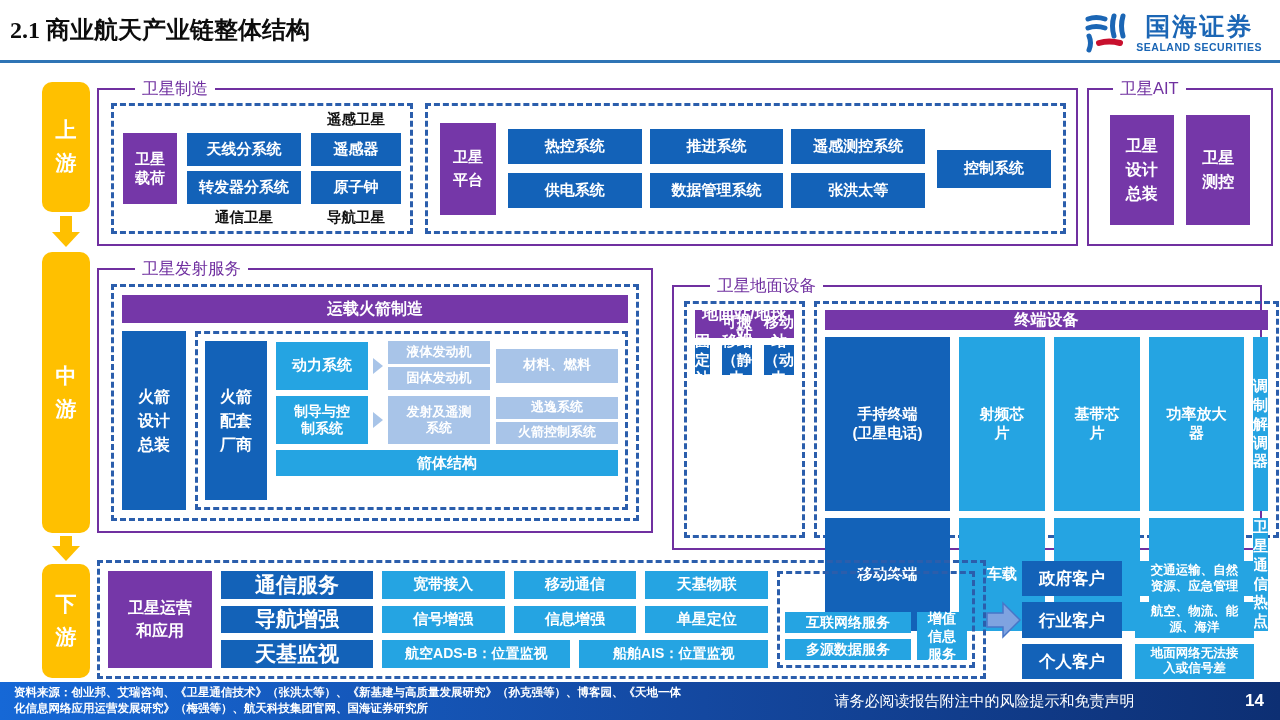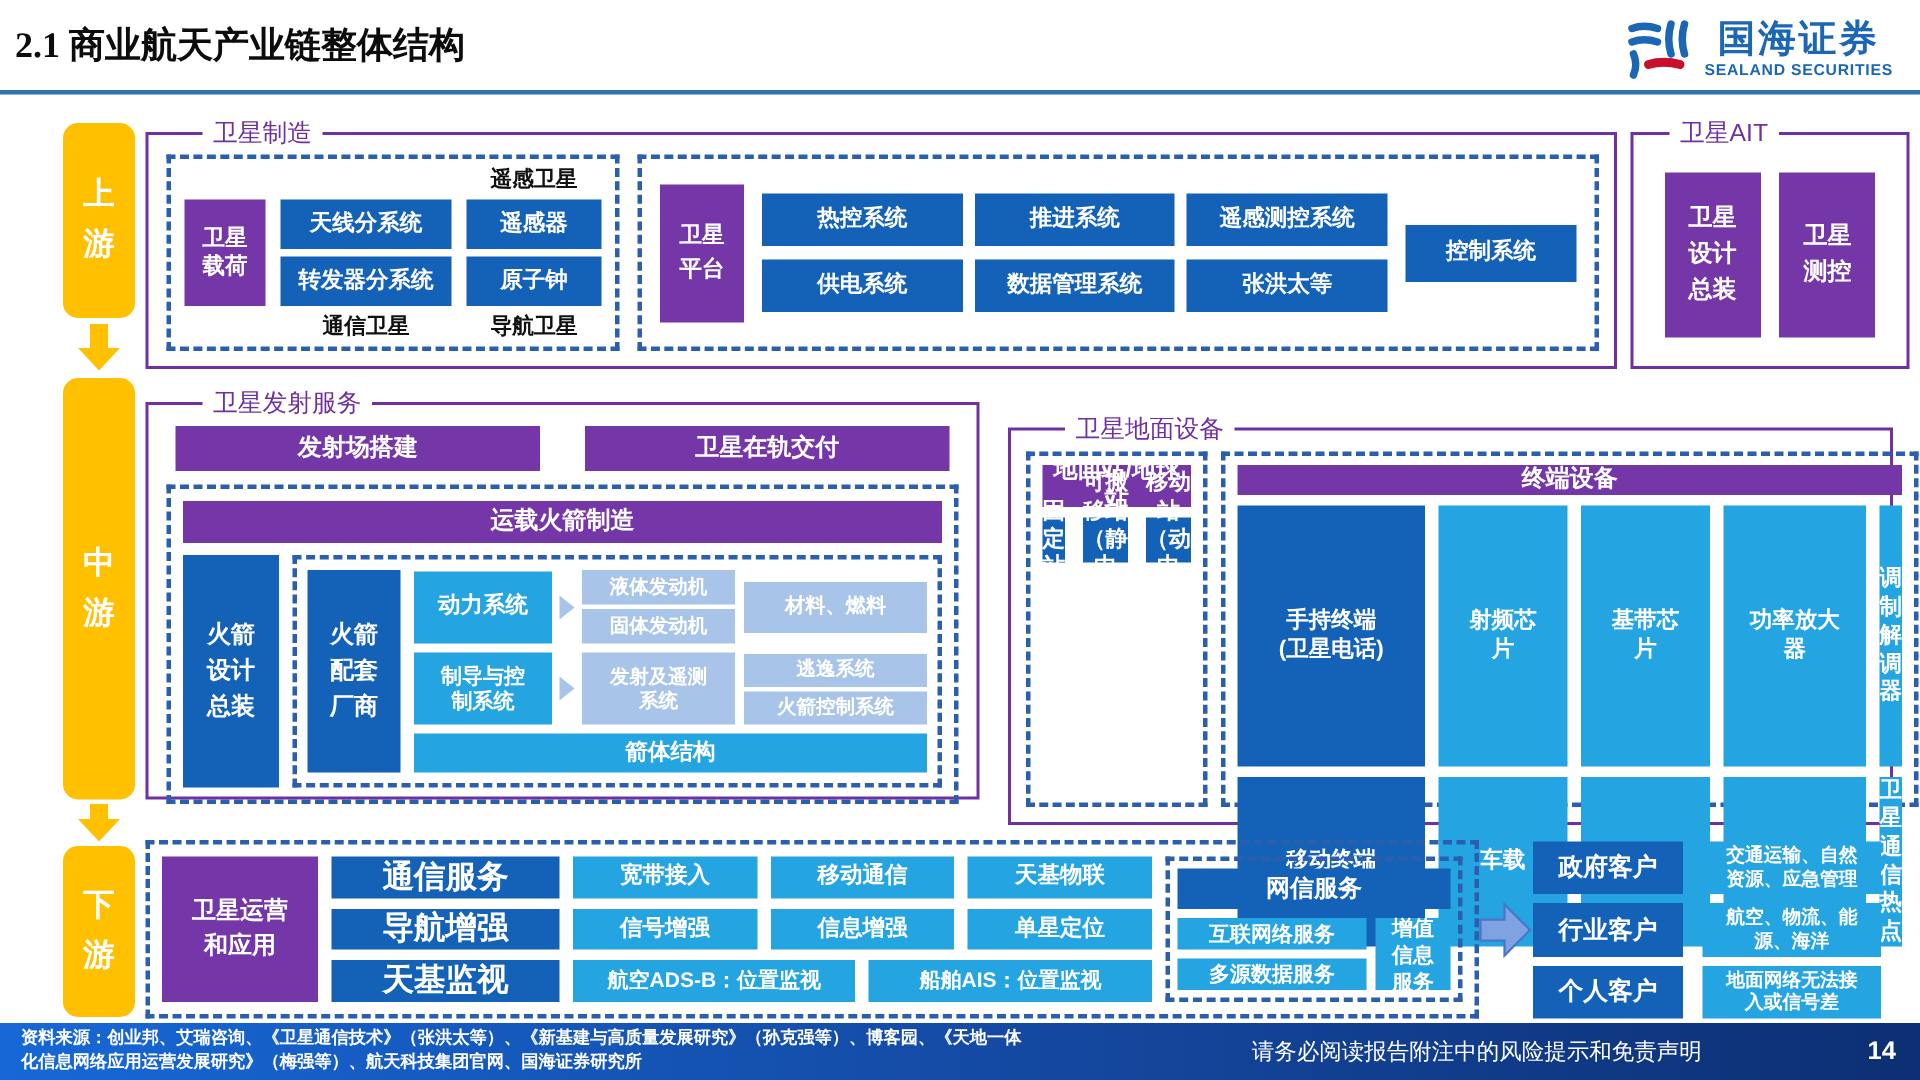--- a/index.html
+++ b/index.html
@@ -187,24 +187,20 @@
 设计
 总装</div>
       <div class="bx purple ml">卫星
 测控</div>
     </div>
   </div>
 
   <div class="section" style="left:97px; top:268px; width:556px; height:265px;">
     <span class="section-label">卫星发射服务</span>
     <div class="ls-inner">
-      <div class="ls-top">
-        <div class="bx purple">发射场搭建</div>
-        <div class="bx purple">卫星在轨交付</div>
-      </div>
       <div class="dashed ls-dashed">
         <div class="bx purple ls-header">运载火箭制造</div>
         <div class="ls-row">
           <div class="bx blue ml ls-design">火箭
 设计
 总装</div>
           <div class="dashed ls-inner-dashed">
             <div class="bx blue ml ls-supplier">火箭
 配套
 厂商</div>
@@ -284,21 +280,20 @@
       <div class="bx cyan sp2">宽带接入</div>
       <div class="bx cyan sp2">移动通信</div>
       <div class="bx cyan sp2">天基物联</div>
       <div class="bx cyan sp2">信号增强</div>
       <div class="bx cyan sp2">信息增强</div>
       <div class="bx cyan sp2">单星定位</div>
       <div class="bx cyan sp3 r3">航空ADS-B：位置监视</div>
       <div class="bx cyan sp3 r3">船舶AIS：位置监视</div>
     </div>
     <div class="dashed net-box">
-      <div class="bx blue hdr">网信服务</div>
       <div class="bx cyan va ml" style="grid-column:2; grid-row:2 / span 2;">增值
 信息
 服务</div>
       <div class="bx cyan item" style="grid-column:1; grid-row:2;">互联网络服务</div>
       <div class="bx cyan item" style="grid-column:1; grid-row:3;">多源数据服务</div>
     </div>
   </div>
 
   <svg class="flow-arrow" width="36" height="42" viewBox="0 0 36 42">
     <polygon points="1,14 17,14 17,4 34,21 17,38 17,28 1,28" fill="#7FA3E0" stroke="#4876C8" stroke-width="1.5"></polygon>

